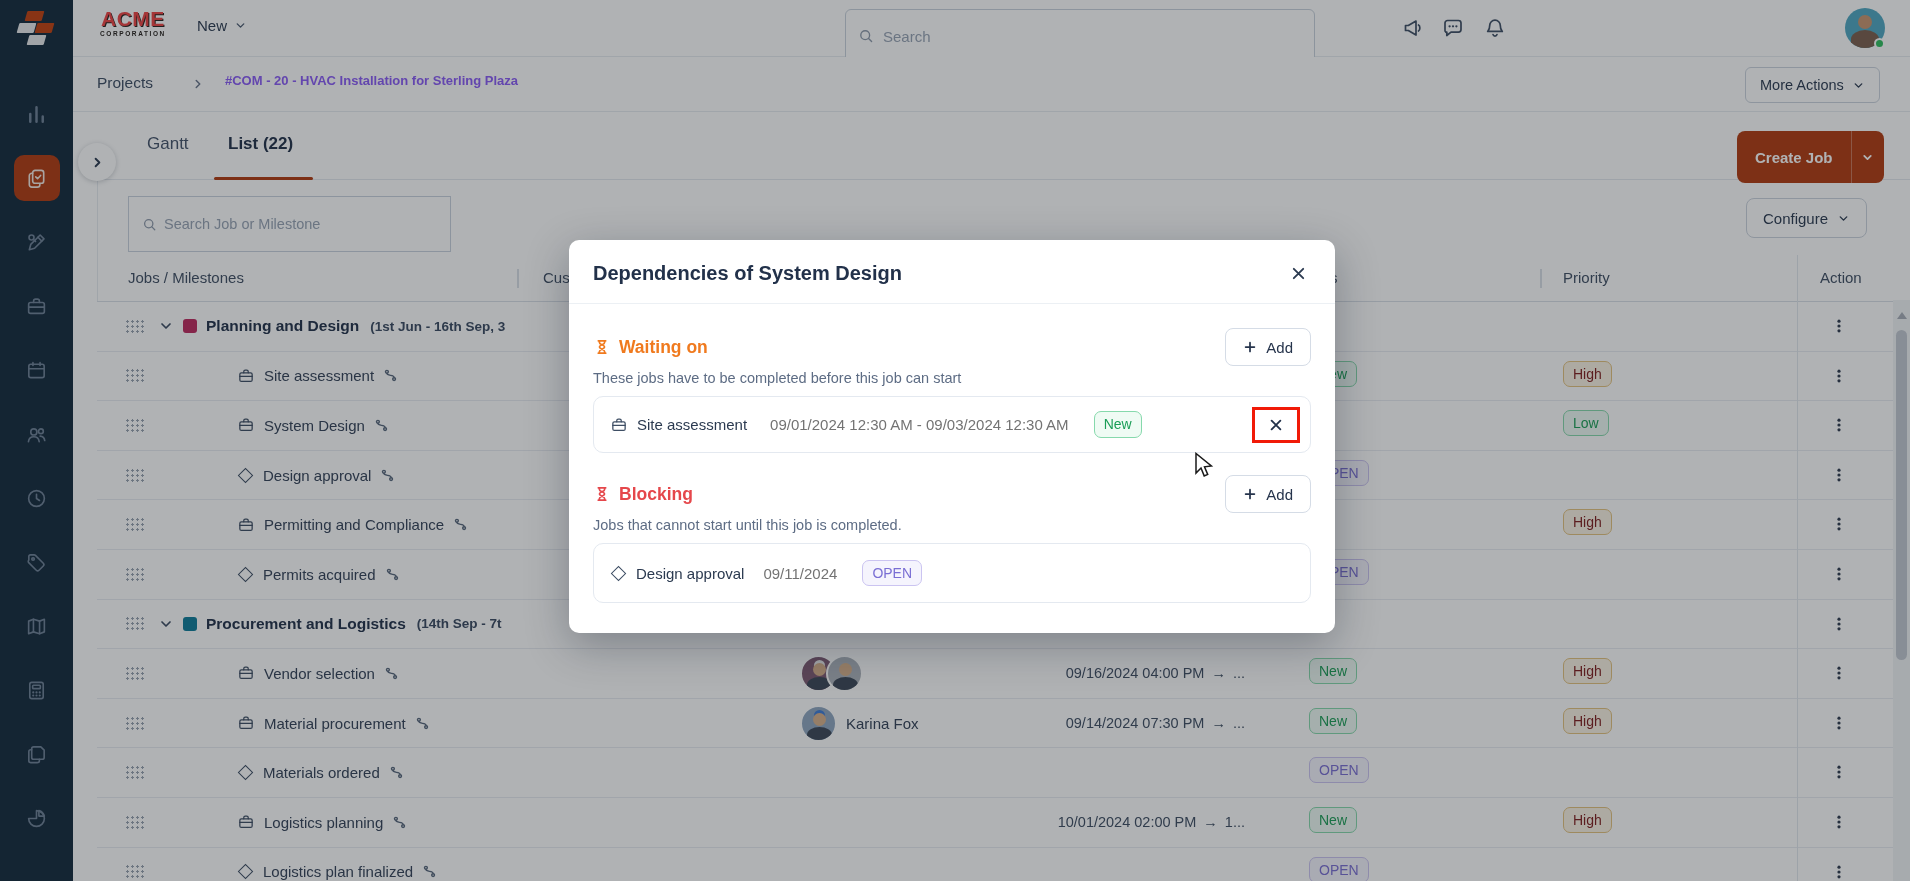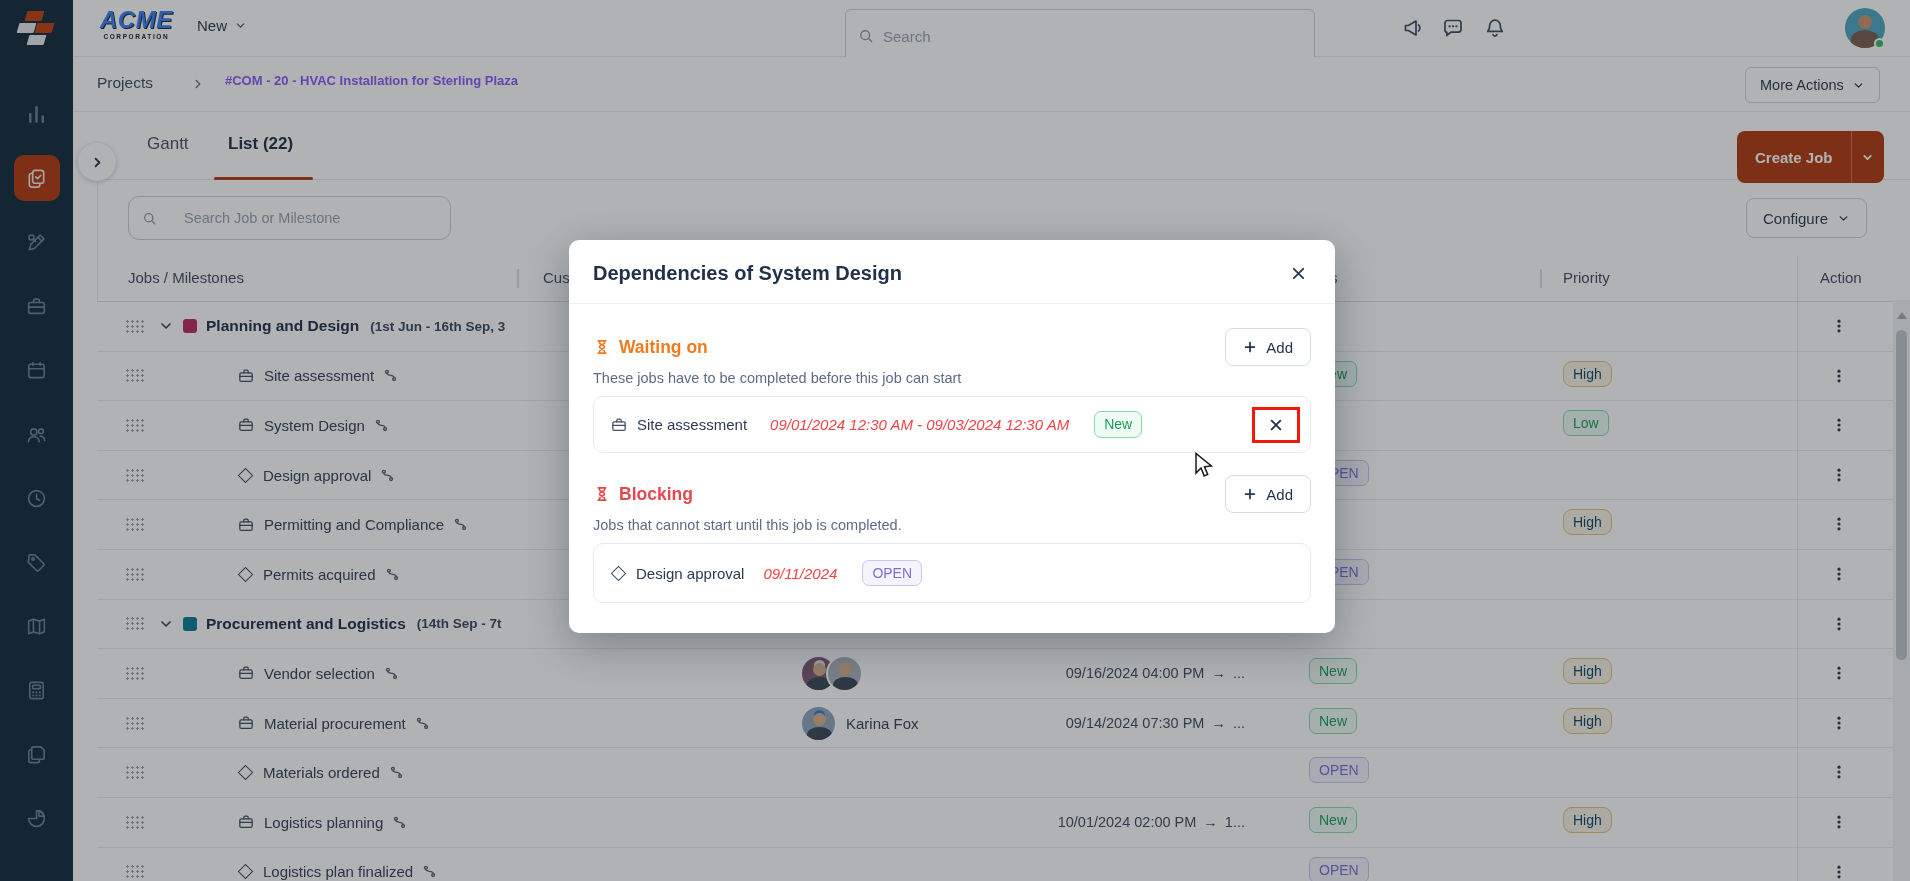--- a/index.html
+++ b/index.html
@@ -15,21 +15,21 @@
   .zlogo .b2 { left:4px;  top:15px; background:#E8EAEC; }
   .zlogo .b3 { left:22px; top:15px; background:#C2410F; }
   .zlogo .b4 { left:14px; top:27px; background:#E8EAEC; }
   .s-item { position:absolute; left:50%; transform:translateX(-50%); width:46px; height:46px; display:flex; align-items:center; justify-content:center; color:#6E8196; border-radius:10px; cursor:pointer; }
   .s-item svg { width:23px; height:23px; }
   .s-item.active { background:#B23B10; color:#F4E9E3; }
 
   
   .topbar { position:absolute; left:73px; top:0; width:1837px; height:57px; background:#fff; border-bottom:1px solid #E7EBF0; }
   .acme { position:absolute; left:27px; top:8px; text-align:center; line-height:1; }
-  .acme .l1 { font-size:24px; font-weight:900; font-style:italic; color:#3b82f6; letter-spacing:.5px; text-shadow:1px 1px 0 #26211d; }
+  .acme .l1 { font-size:21px; font-weight:900; color:#ef4444; letter-spacing:.5px; text-shadow:1px 1px 0 #26211d; }
   .acme .l2 { font-size:6.5px; font-weight:800; color:#26211d; letter-spacing:1.6px; margin-top:2px; }
   .newmenu { position:absolute; left:124px; top:17px; display:flex; align-items:center; gap:7px; font-size:15px; color:#2B3A50; cursor:pointer; }
   .newmenu svg { width:13px; height:13px; color:#4A5A70; }
   .gsearch { position:absolute; left:772px; top:9px; width:470px; height:54px; border:1px solid #C9D2DC; border-radius:6px; display:flex; align-items:center; padding:0 12px; gap:9px; color:#8D99AA; background:#fff; }
   .gsearch svg { width:16px; height:16px; }
   .gsearch input { border:none; outline:none; flex:1; font-size:15px; font-family:inherit; color:#2B3A50; background:transparent; }
   .gsearch input::placeholder { color:#97A3B4; }
   .top-ic { position:absolute; top:16px; width:24px; height:24px; color:#3E4E64; cursor:pointer; }
   .top-ic svg { width:24px; height:24px; }
   .avatar-top { position:absolute; left:1772px; top:8px; width:40px; height:40px; border-radius:50%; background:#4FA8C2; overflow:hidden; cursor:pointer; }
@@ -54,21 +54,21 @@
   .tab.gantt { left:50px; }
   .tab.list { left:131px; font-weight:600; color:#22314A; }
   .tab-underline { position:absolute; left:117px; top:65px; width:99px; height:3px; background:#B23B10; border-radius:2px; }
   .create-job { position:absolute; left:1640px; top:19px; height:52px; display:flex; border-radius:8px; overflow:hidden; background:#B23B10; color:#fff; cursor:pointer; }
   .create-job .cj-main { padding:0 18px; display:flex; align-items:center; font-size:15px; font-weight:600; }
   .create-job .cj-sep { width:1px; background:rgba(255,255,255,.3); }
   .create-job .cj-arrow { width:32px; display:flex; align-items:center; justify-content:center; }
   .create-job svg { width:13px; height:13px; stroke-width:2.2; }
 
   
-  .jm-search { position:absolute; left:128px; top:196px; width:323px; height:44px; border:1px solid #C9D2DE; border-radius:11px; display:flex; align-items:center; padding:0 13px; gap:27px; color:#8D99AA; background:#fff; }
+  .jm-search { position:absolute; left:128px; top:196px; width:323px; height:56px; border:1px solid #C9D2DE; border-radius:0; display:flex; align-items:center; padding:0 13px; gap:7px; color:#8D99AA; background:#fff; }
   .jm-search svg { width:15px; height:15px; }
   .jm-search input { border:none; outline:none; flex:1; font-size:14.5px; font-family:inherit; background:transparent; color:#2B3A50; }
   .jm-search input::placeholder { color:#97A3B4; }
   .configure { position:absolute; left:1746px; top:198px; height:40px; padding:0 16px; border:1px solid #CCD4DE; border-radius:8px; background:#fff; display:flex; align-items:center; gap:9px; font-size:15px; color:#2B3A50; cursor:pointer; }
   .configure svg { width:13px; height:13px; }
 
   
   .thead { position:absolute; left:97px; top:255px; width:1796px; height:47px; border-bottom:1px solid #D9DFE7; font-size:15px; color:#3F4E63; }
   .thead span { position:absolute; top:14px; }
   .th-jobs { left:31px; }
@@ -98,21 +98,21 @@
   .avatar::before { content:""; position:absolute; left:11px; top:6px; width:13px; height:13px; border-radius:50%; background:#D8B08A; }
   .avatar::after { content:""; position:absolute; left:5px; top:20px; width:25px; height:16px; border-radius:50% 50% 0 0; background:#3C4757; }
   .av-purple { background:#7E5A72; } .av-purple::before { box-shadow:0 -4px 0 -1px #E9E9E9; }
   .av-gray { background:#AEB4BC; }
   .av-blue { background:#8FA6C0; } .av-blue::before { box-shadow:0 -4px 0 -1px #3E7BD6; }
   .aname { margin-left:9px; font-size:15px; color:#344258; }
   .dates { position:absolute; left:943px; top:0; width:205px; height:100%; display:flex; align-items:center; justify-content:flex-end; gap:7px; font-size:14.5px; color:#3F4E63; white-space:nowrap; }
   .badge { display:inline-block; font-size:14px; padding:4px 9px; border-radius:7px; border:1px solid; line-height:1.15; }
   .st-new, .pr-low { color:#1B9E57; border-color:#86D9AC; background:#EFFBF4; }
   .st-open { color:#7A6FD4; border-color:#CBC4F1; background:#F5F4FD; }
-  .pr-high { color:#0c4a6e; border-color:#E4C27E; background:#FBF3E4;border-radius:9px; }
+  .pr-high { color:#7f1d1d; border-color:#E4C27E; background:#FBF3E4; }
   .cell-status { position:absolute; left:1212px; top:9px; }
   .cell-priority { position:absolute; left:1466px; top:9px; }
   .kebab { position:absolute; left:1733px; top:15px; width:18px; height:18px; color:#2E3B4E; cursor:pointer; }
   .kebab svg { width:18px; height:18px; }
 
   
   .sb { position:absolute; left:1893px; top:300px; width:17px; height:581px; background:#F2F4F6; }
   .sb-up { position:absolute; left:4px; top:12px; width:0; height:0; border-left:5px solid transparent; border-right:5px solid transparent; border-bottom:7px solid #A7AEB8; }
   .sb-thumb { position:absolute; left:3px; top:30px; width:11px; height:330px; background:#C3C9D2; border-radius:6px; cursor:pointer; }
 
@@ -127,21 +127,21 @@
   .sec-head { display:flex; align-items:center; gap:8px; margin-top:16px; min-height:38px; }
   .sec-title { font-size:17.5px; font-weight:600; }
   .waiting-c { color:#F07A1E; }
   .blocking-c { color:#E5474B; }
   .hg { width:18px; height:18px; }
   .add-btn { margin-left:auto; height:38px; padding:0 17px; border:1px solid #D5DCE6; border-radius:8px; background:#fff; display:flex; align-items:center; gap:9px; font-size:15px; color:#26344C; font-family:inherit; cursor:pointer; }
   .add-btn svg { width:14px; height:14px; stroke-width:2; }
   .sec-desc { font-size:14.5px; color:#5D6C84; margin-top:4px; }
   .dep-card { border:1px solid #E4E9F0; border-radius:10px; height:57px; display:flex; align-items:center; padding:0 10px 0 16px; margin-top:10px; gap:9px; background:#fff; }
   .dep-name { font-size:15px; color:#2B3A50; }
-  .dep-dates { font-size:15px; color:#ef4444; margin-left:14px;font-style:italic; }
+  .dep-dates { font-size:15px; color:#737373; margin-left:14px; }
   .dep-card .badge { margin-left:16px; }
   .xwrap { margin-left:auto; border:3px solid #F11A07; padding:1px 7px; display:flex; align-items:center; }
   .xbtn { border:none; background:none; width:28px; height:28px; color:#22314A; cursor:pointer; display:flex; align-items:center; justify-content:center; }
   .xbtn svg { width:14px; height:14px; stroke-width:2.1; }
   .cursor { position:absolute; left:1193px; top:452px; z-index:60; }
 </style>
 </head>
 <body>
 
 <aside class="sidebar">

